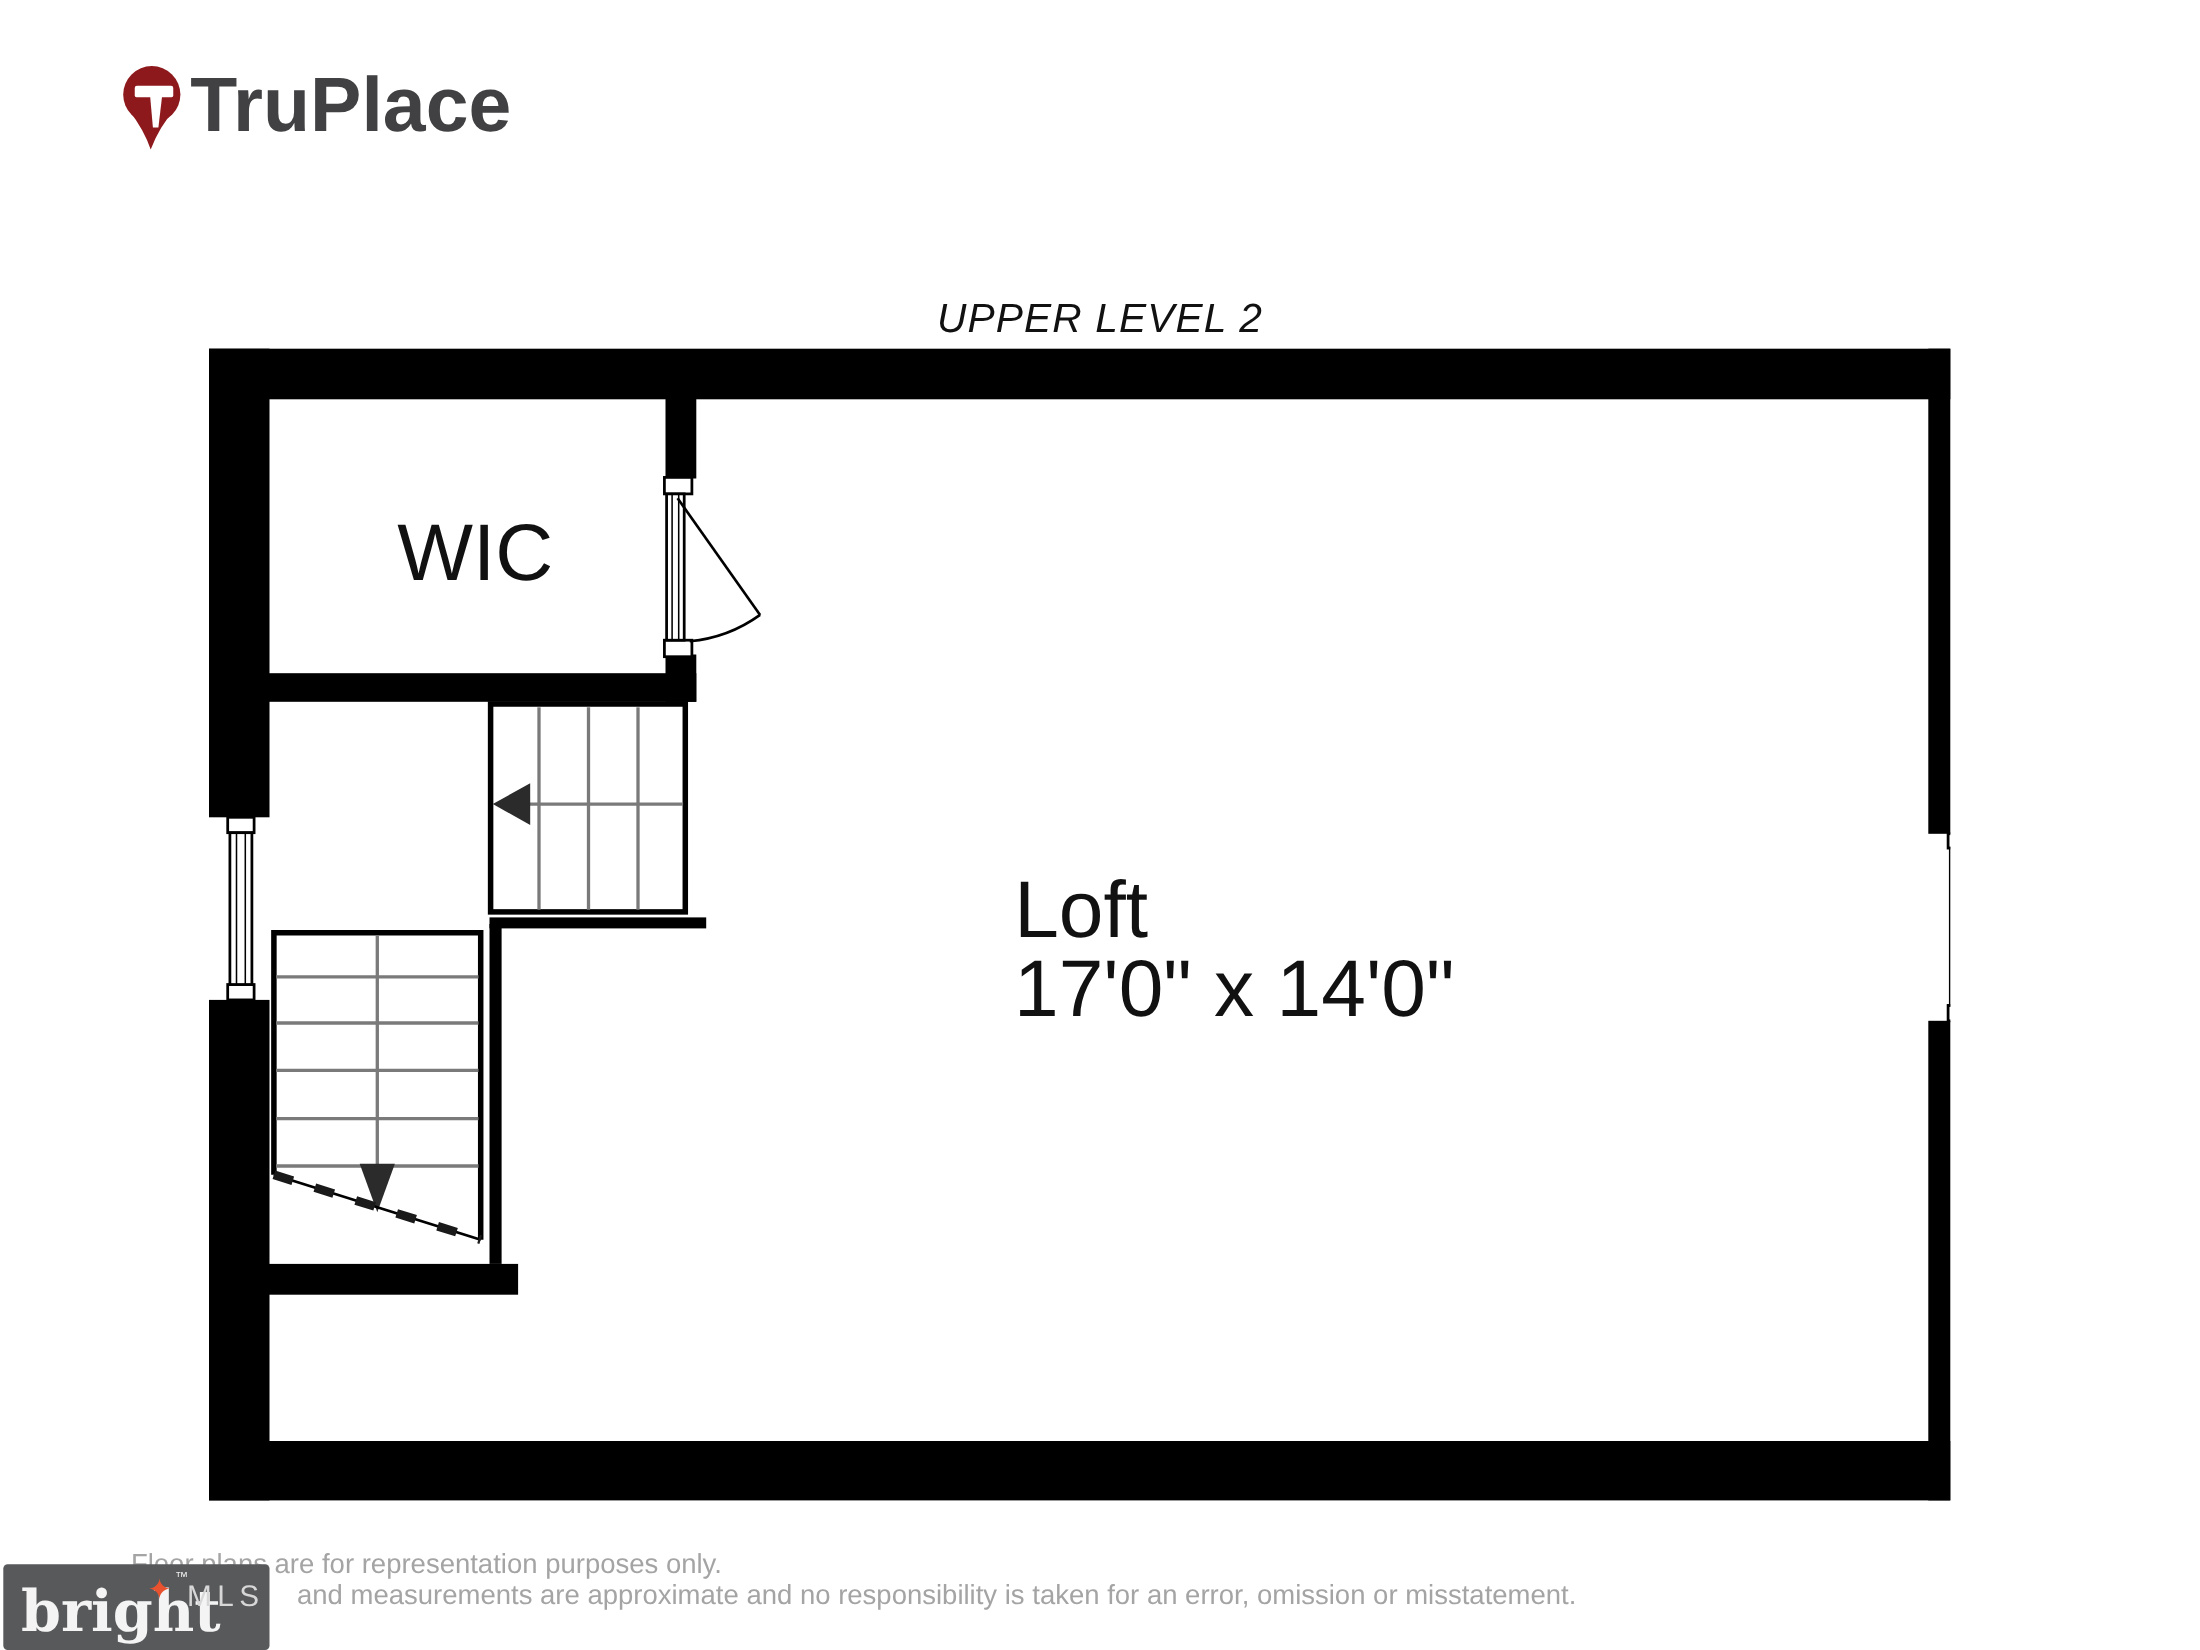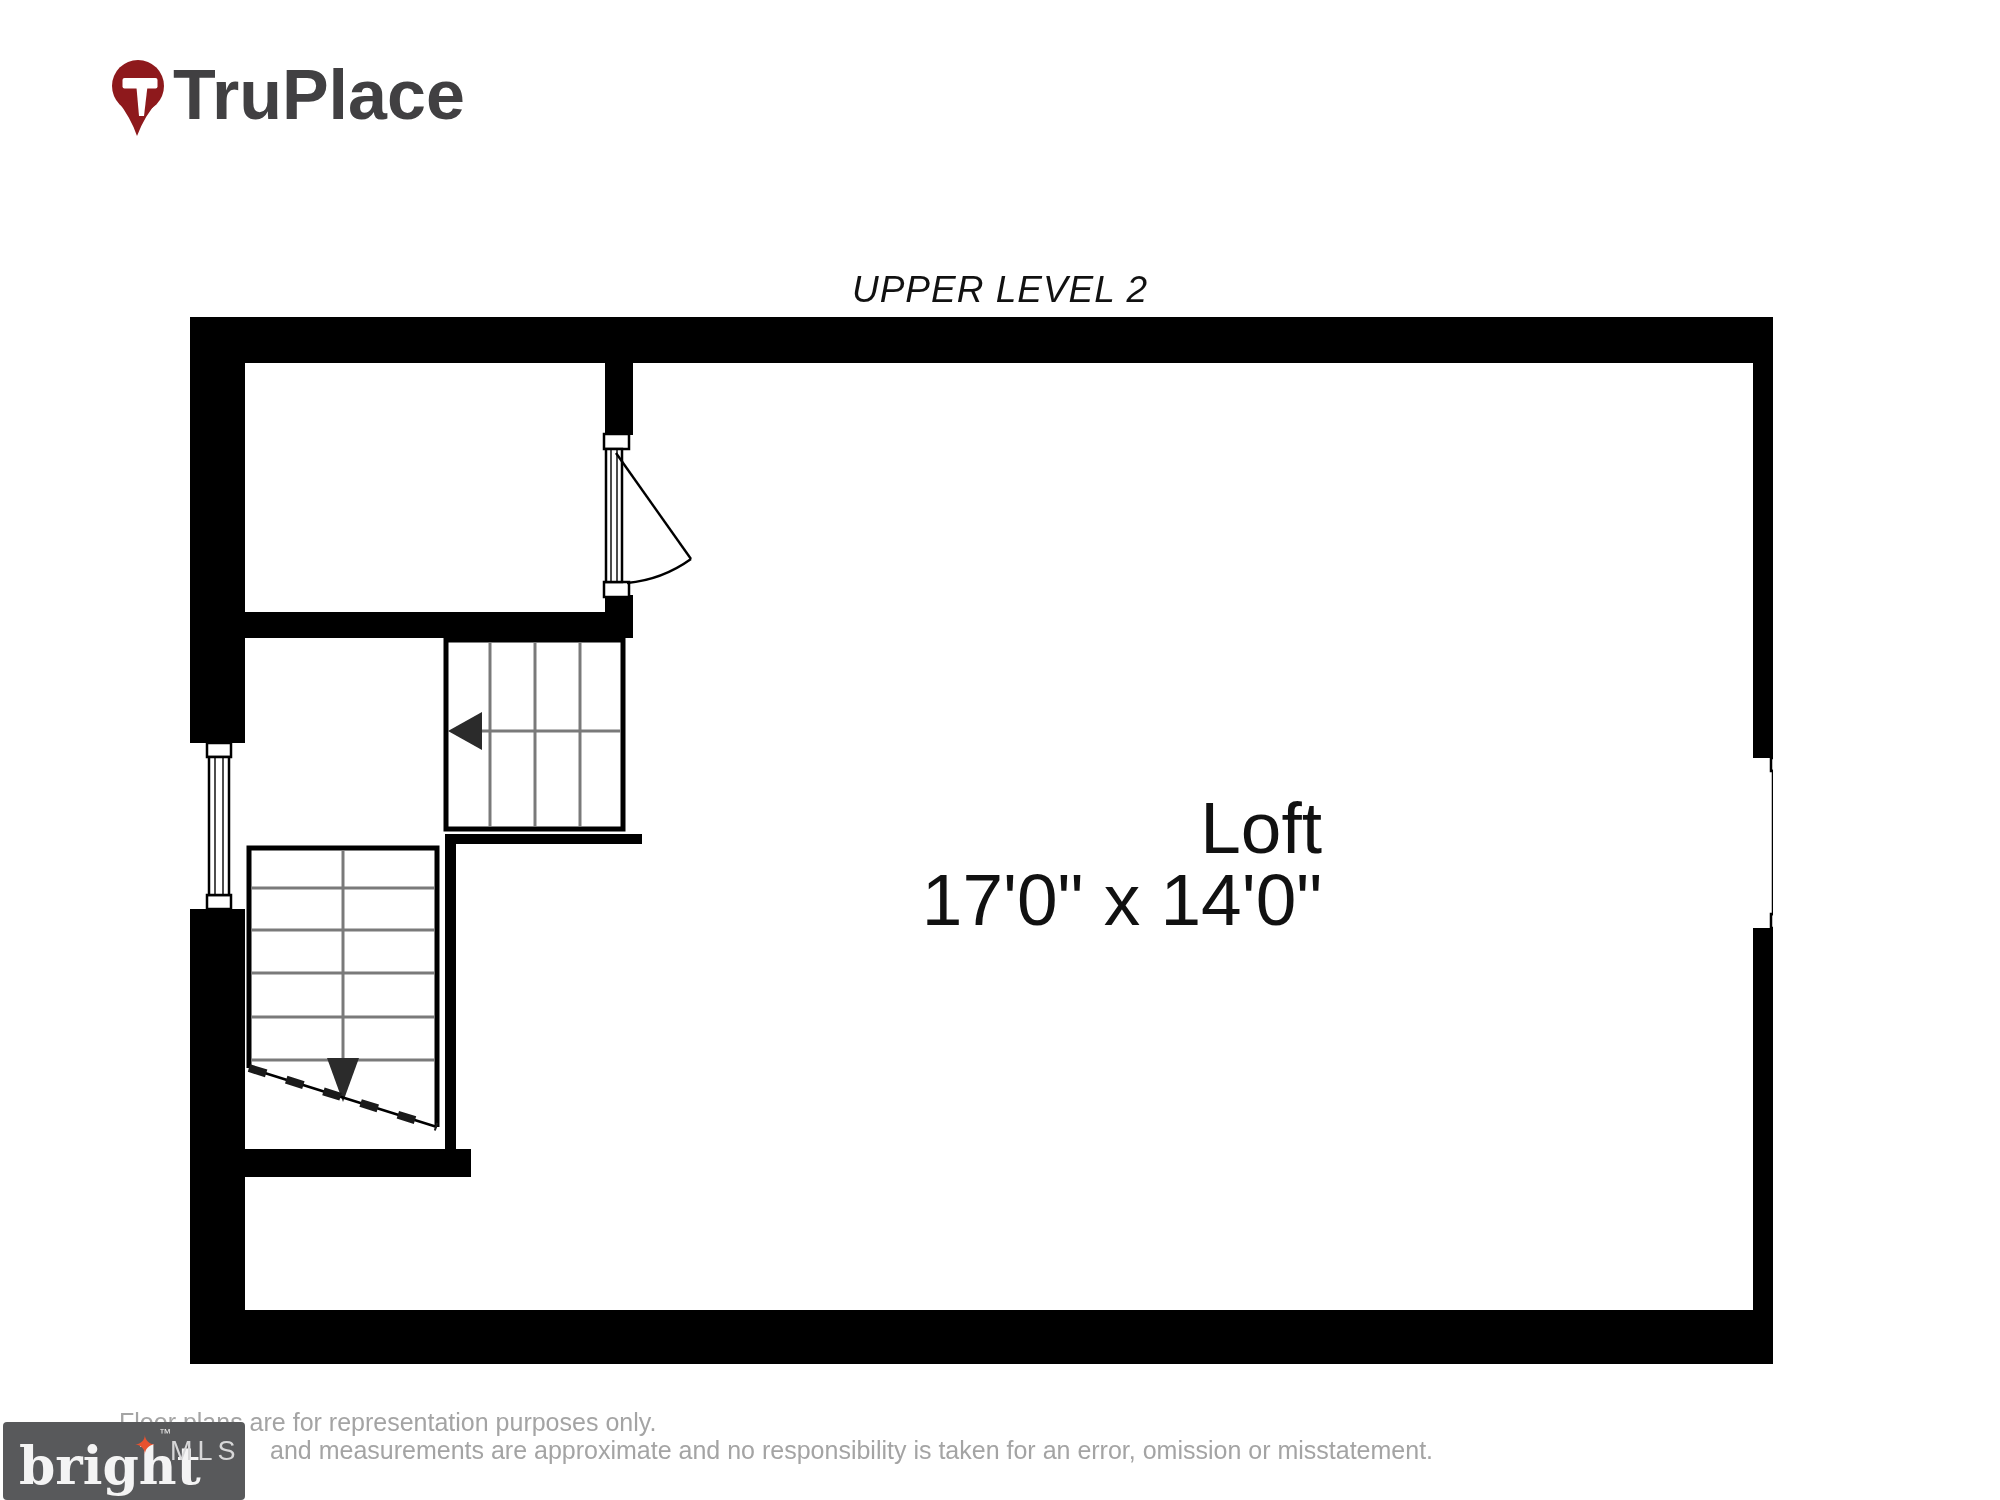--- a/index.html
+++ b/index.html
@@ -10,21 +10,21 @@
   
   #brand{position:absolute;left:105px;top:52px;height:92px;}
   #brand-text{position:absolute;left:173px;top:52px;height:86px;line-height:86px;
               font-size:70px;font-weight:bold;color:#414042;letter-spacing:0px;}
 
   
   #plan-title{position:absolute;left:0;top:269px;width:2000px;text-align:center;
               font-size:37px;color:#111;letter-spacing:1px;font-style:italic;}
   #wic-label{position:absolute;left:282px;top:461px;width:300px;text-align:center;
              font-size:73px;color:#111;}
-  #loft-label{position:absolute;left:922px;top:786px;width:400px;text-align:right;
+  #loft-label{position:absolute;left:922px;top:786px;width:400px;text-align:left;
               font-size:73px;color:#111;}
   #loft-dims{position:absolute;left:872px;top:858px;width:500px;text-align:center;
              font-size:73px;color:#111;}
 
   
   .disclaimer{position:absolute;font-size:25px;color:#a4a4a4;white-space:nowrap;}
   #disclaimer-1{left:119px;top:1408px;}
   #disclaimer-2{left:246px;top:1436px;padding-left:24px;}
   #mls-box{position:absolute;left:3px;top:1422px;width:242px;height:78px;
            background:#58595b;border-radius:4px;}
@@ -118,20 +118,21 @@
       <line class="tread" x1="251" y1="1017" x2="435" y2="1017"></line>
       <line class="tread" x1="251" y1="1060" x2="435" y2="1060"></line>
       <line class="tread" x1="343" y1="850" x2="343" y2="1062"></line>
       <polygon points="343,1102 327,1058 359,1058" fill="#2b2b2b"></polygon>
       <line x1="249" y1="1068" x2="437" y2="1127" stroke="#000000" stroke-width="2.5"></line>
       <line x1="249" y1="1068" x2="437" y2="1127" stroke="#1a1a1a" stroke-width="8" stroke-dasharray="18 21"></line>
     </g>
   </svg>
 
   <div id="plan-title">UPPER LEVEL 2</div>
+  <div id="wic-label">WIC</div>
   <div id="loft-label">Loft</div>
   <div id="loft-dims">17'0" x 14'0"</div>
 
   <div id="disclaimer-1" class="disclaimer">Floor plans are for representation purposes only.</div>
   <div id="disclaimer-2" class="disclaimer">and measurements are approximate and no responsibility is taken for an error, omission or misstatement.</div>
 
   <div id="mls-box">
     <div id="mls-brand">bright</div>
     <div id="mls-star">✦</div>
     <div id="mls-tm">™</div>

